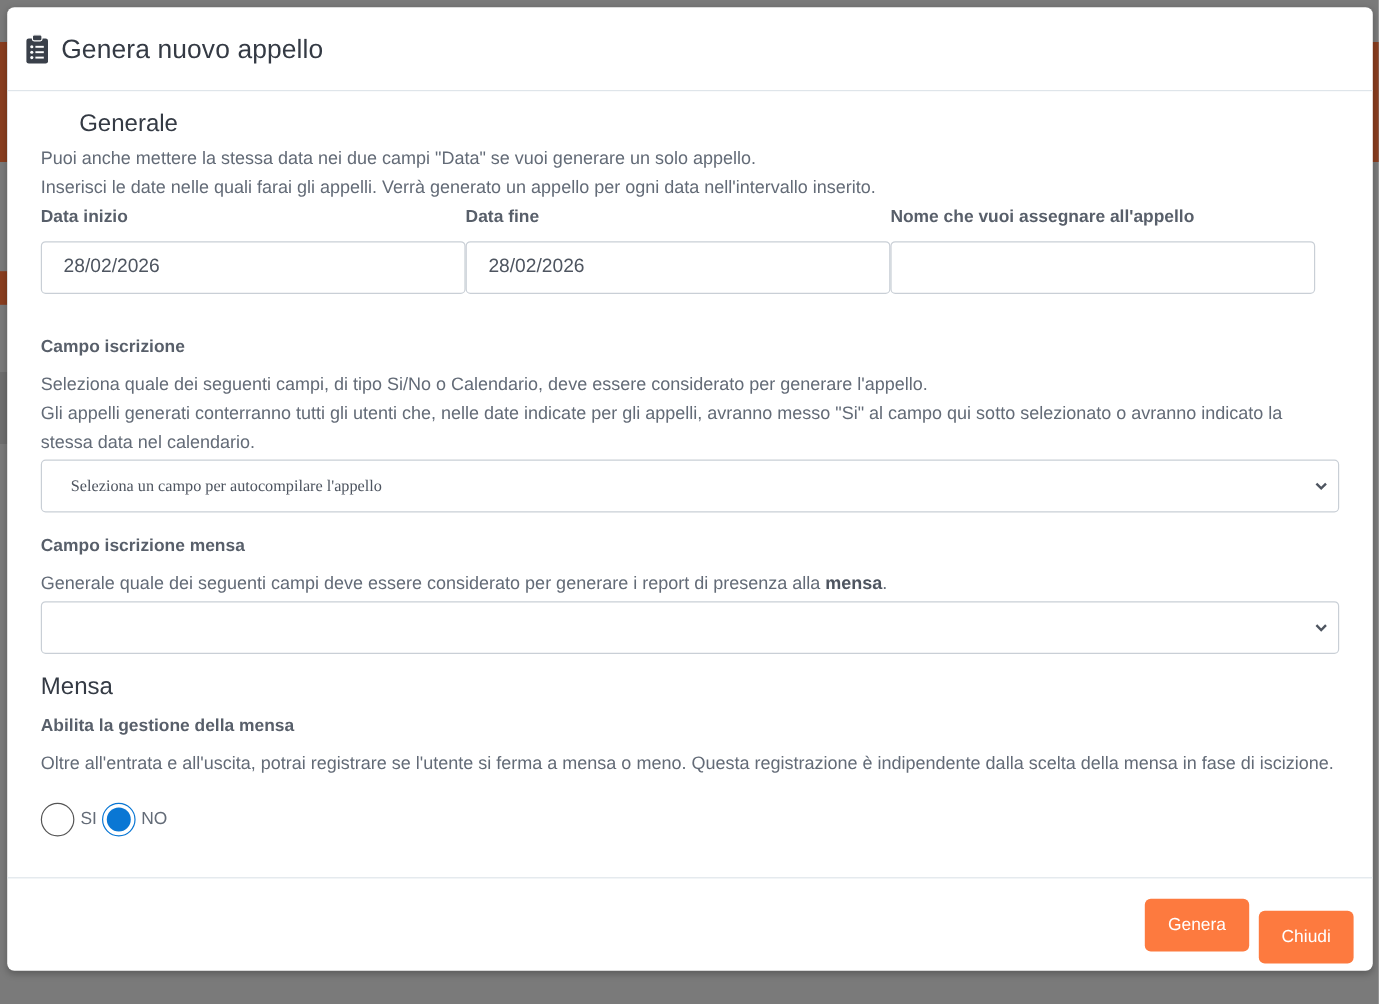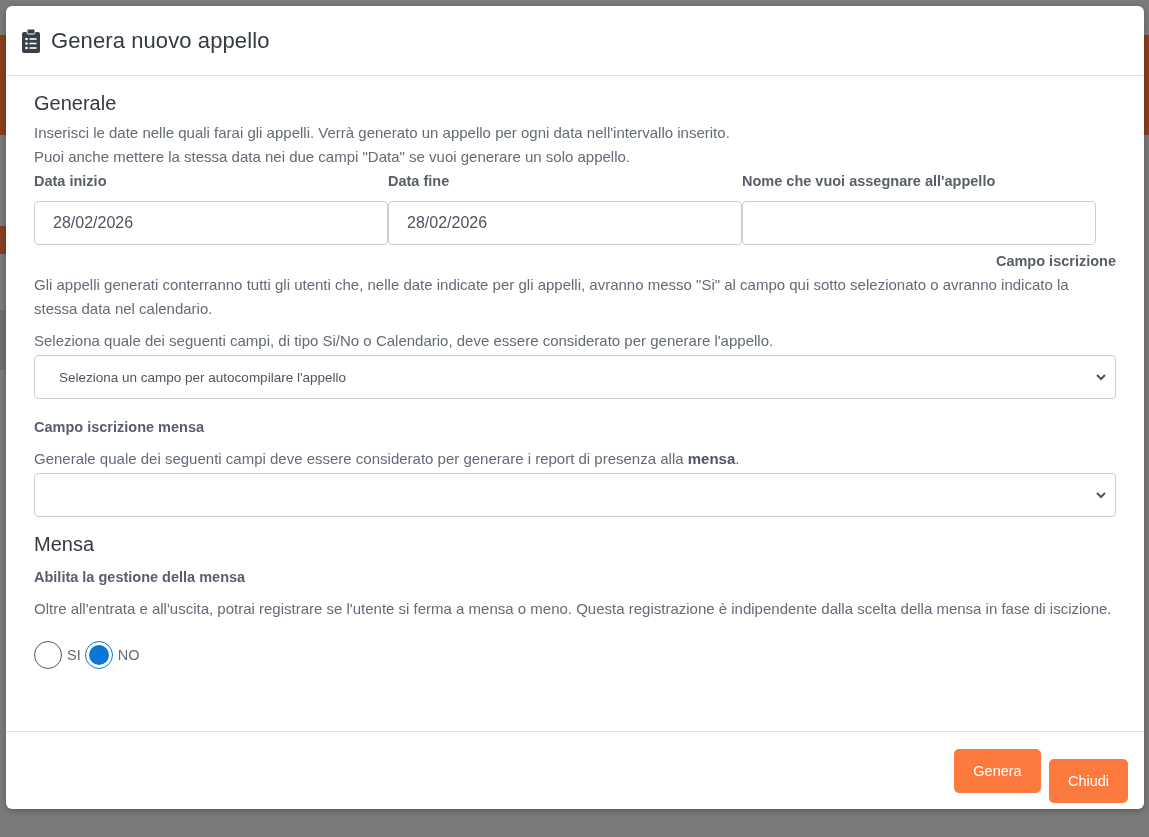--- a/index.html
+++ b/index.html
@@ -77,20 +77,21 @@
       width: 1082px;
       height: 44px;
       border: 1px solid #c9cfd6;
       border-radius: 4px;
       padding: 0 24px;
       font-size: 14px;
       color: #4e5560;
       display: flex; align-items: center; justify-content: space-between;
       background: #fff;
       position: relative;
+      font-family: Liberation Serif, serif;
     }
     .select .chev { position: absolute; right: 8px; top: 15px; width: 12px; height: 12px; }
 
     .radios { display: flex; align-items: center; margin-top: 20px; }
     .radio {
       width: 28px; height: 28px; border-radius: 50%;
       border: 1px solid #555;
       background: #fff;
       display: inline-flex; align-items: center; justify-content: center;
     }
@@ -139,42 +140,42 @@
         <circle cx="5.5" cy="15.5" r="1.3" fill="#fff"></circle>
         <rect x="8.5" y="14.7" width="7" height="1.6" fill="#fff"></rect>
         <circle cx="5.5" cy="20" r="1.3" fill="#fff"></circle>
         <rect x="8.5" y="19.2" width="7" height="1.6" fill="#fff"></rect>
       </svg>
     </span>
     <h4 class="modal-title">Genera nuovo appello</h4>
   </div>
 
   <div class="modal-body">
-    <h5 class="section-title" style="margin-bottom:5px;">Generale</h5>
+    <h5 class="section-title" style="margin-bottom:5px;margin-left:32px;">Generale</h5>
+    <p class="help">Puoi anche mettere la stessa data nei due campi "Data" se vuoi generare un solo appello.</p>
     <p class="help">Inserisci le date nelle quali farai gli appelli. Verrà generato un appello per ogni data nell'intervallo inserito.</p>
-    <p class="help">Puoi anche mettere la stessa data nei due campi "Data" se vuoi generare un solo appello.</p>
 
     <div class="row">
       <div class="col">
         <div class="label">Data inizio</div>
         <div class="input" style="margin-top:8px;">28/02/2026</div>
       </div>
       <div class="col">
         <div class="label">Data fine</div>
         <div class="input" style="margin-top:8px;">28/02/2026</div>
       </div>
       <div class="col">
         <div class="label">Nome che vuoi assegnare all'appello</div>
         <div class="input" style="margin-top:8px;"></div>
       </div>
     </div>
 
-    <div class="label" style="margin-top:4px;text-align:right;">Campo iscrizione</div>
+    <div class="label" style="margin-top:32px;">Campo iscrizione</div>
+    <p class="help" style="margin-top:8px;">Seleziona quale dei seguenti campi, di tipo Si/No o Calendario, deve essere considerato per generare l'appello.</p>
     <p class="help">Gli appelli generati conterranno tutti gli utenti che, nelle date indicate per gli appelli, avranno messo "Si" al campo qui sotto selezionato o avranno indicato la stessa data nel calendario.</p>
-    <p class="help" style="margin-top:8px;">Seleziona quale dei seguenti campi, di tipo Si/No o Calendario, deve essere considerato per generare l'appello.</p>
     <div class="select" style="margin-top:2px;">
       <span style="font-size:13.5px;">Seleziona un campo per autocompilare l'appello</span>
       <svg class="chev" viewBox="0 0 12 12">
           <path d="M2 4 L6 8 L10 4" stroke="#4e5560" stroke-width="2" fill="none"></path>
         </svg>
     </div>
 
     <div class="label" style="margin-top:16px;">Campo iscrizione mensa</div>
     <p class="help" style="margin-top:8px;"><span>Generale quale dei seguenti campi deve essere considerato per generare i report di presenza alla </span><b>mensa</b><span>.</span></p>
     <div class="select" style="margin-top:2px;">

